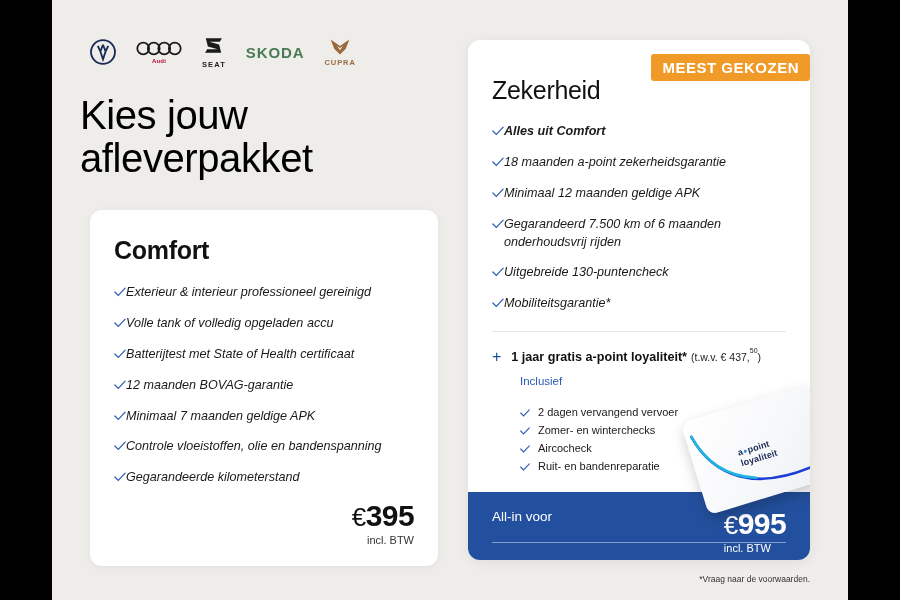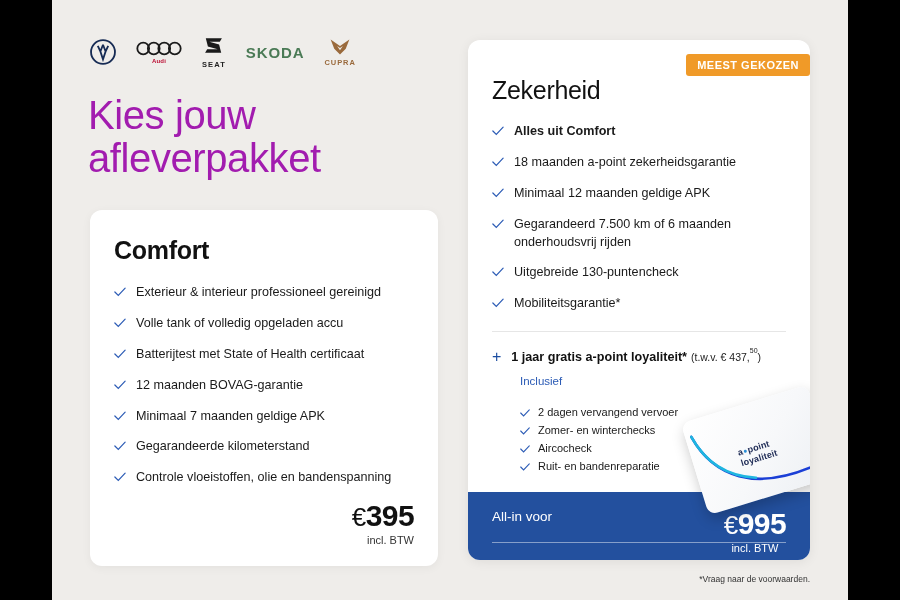--- a/index.html
+++ b/index.html
@@ -59,26 +59,26 @@
   }
   .cupra-logo { width: 22px; height: 18px; }
   .cupra-word {
     font-size: 7.5px; font-weight: bold; color: #9A6A3C; letter-spacing: .9px;
     margin-top: 2px;
   }
 
   
   #heading {
     position: absolute;
-    left: 36px;
+    left: 28px;
     top: 94px;
     font-size: 40px;
     line-height: 1.08;
     font-weight: 400;
-    color: #a21caf;
+    color: #000000;
     letter-spacing: -0.4px;
     white-space: pre-line;
   }
 
   
   #comfort-card {
     position: absolute;
     left: 38px;
     top: 210px;
     width: 348px;
@@ -92,25 +92,25 @@
     font-size: 25px;
     font-weight: 700;
     color: #111111;
     letter-spacing: -0.3px;
     margin-bottom: 19px;
   }
   .feat-list { list-style: none; }
   .feat {
     display: flex;
     align-items: flex-start;
-    gap: 10px;
     margin-bottom: 13px;
     font-size: 12.6px;
     line-height: 1.42;
     color: #1A1A1A;
+    font-style: italic;
   }
   .feat:last-child { margin-bottom: 0; }
   .chk { flex: 0 0 auto; margin-top: 3px; }
   .feat-text { display: block; }
   .feat-text.bold { font-weight: 700; }
 
   #comfort-price {
     position: absolute;
     right: 24px;
     bottom: 20px;
@@ -143,21 +143,21 @@
     overflow: hidden;
   }
   #zeker-body { padding: 28px 24px 0 24px; position: relative; }
 
   #badge {
     position: absolute;
     right: 0px;
     top: 14px;
     background: #F09A28;
     color: #FFFFFF;
-    font-size: 11px;
+    font-size: 15px;
     font-weight: 700;
     letter-spacing: .5px;
     padding: 5px 11px 5px 11px;
     border-radius: 3px;
   }
   #zeker-title {
     font-size: 25px;
     font-weight: 400;
     color: #111111;
     letter-spacing: -0.3px;
@@ -240,21 +240,21 @@
   
   #zeker-footer {
     position: absolute;
     left: 0; right: 0; bottom: 0;
     height: 68px;
     background: #23509E;
     padding: 17px 24px 0 24px;
   }
   #footer-top { display: flex; justify-content: space-between; align-items: flex-start; }
   #allin-label { color: #FFFFFF; font-size: 13.5px; }
-  #zeker-price-wrap { text-align: center; }
+  #zeker-price-wrap { text-align: left; }
   #zeker-price {
     color: #FFFFFF;
     font-size: 30px;
     font-weight: 700;
     letter-spacing: -0.6px;
     line-height: 1;
   }
   #zeker-price .eur { font-weight: 400; font-size: 26px; }
   #zeker-price-sub { color: #FFFFFF; font-size: 11px; margin-top: 3px; }
   #footer-rule {
@@ -355,27 +355,27 @@
         <li class="feat">
           <svg class="chk" width="12" height="10" viewBox="0 0 14 11">
               <path d="M1 5.5 L5 9.5 L13 1" fill="none" stroke="#2B5BB5" stroke-width="1.4" stroke-linecap="round"></path>
             </svg>
           <span class="feat-text">Minimaal 7 maanden geldige APK</span>
         </li>
         <li class="feat">
           <svg class="chk" width="12" height="10" viewBox="0 0 14 11">
               <path d="M1 5.5 L5 9.5 L13 1" fill="none" stroke="#2B5BB5" stroke-width="1.4" stroke-linecap="round"></path>
             </svg>
+          <span class="feat-text">Controle vloeistoffen, olie en bandenspanning</span>
+        </li>
+        <li class="feat">
+          <svg class="chk" width="12" height="10" viewBox="0 0 14 11">
+              <path d="M1 5.5 L5 9.5 L13 1" fill="none" stroke="#2B5BB5" stroke-width="1.4" stroke-linecap="round"></path>
+            </svg>
           <span class="feat-text">Gegarandeerde kilometerstand</span>
-        </li>
-        <li class="feat">
-          <svg class="chk" width="12" height="10" viewBox="0 0 14 11">
-              <path d="M1 5.5 L5 9.5 L13 1" fill="none" stroke="#2B5BB5" stroke-width="1.4" stroke-linecap="round"></path>
-            </svg>
-          <span class="feat-text">Controle vloeistoffen, olie en bandenspanning</span>
         </li>
       </ul>
 
       <div id="comfort-price">
         <div class="price-big"><span class="eur">€</span><span>395</span></div>
         <div class="price-sub">incl. BTW</div>
       </div>
     </section>
 
     <section id="zeker-card">

